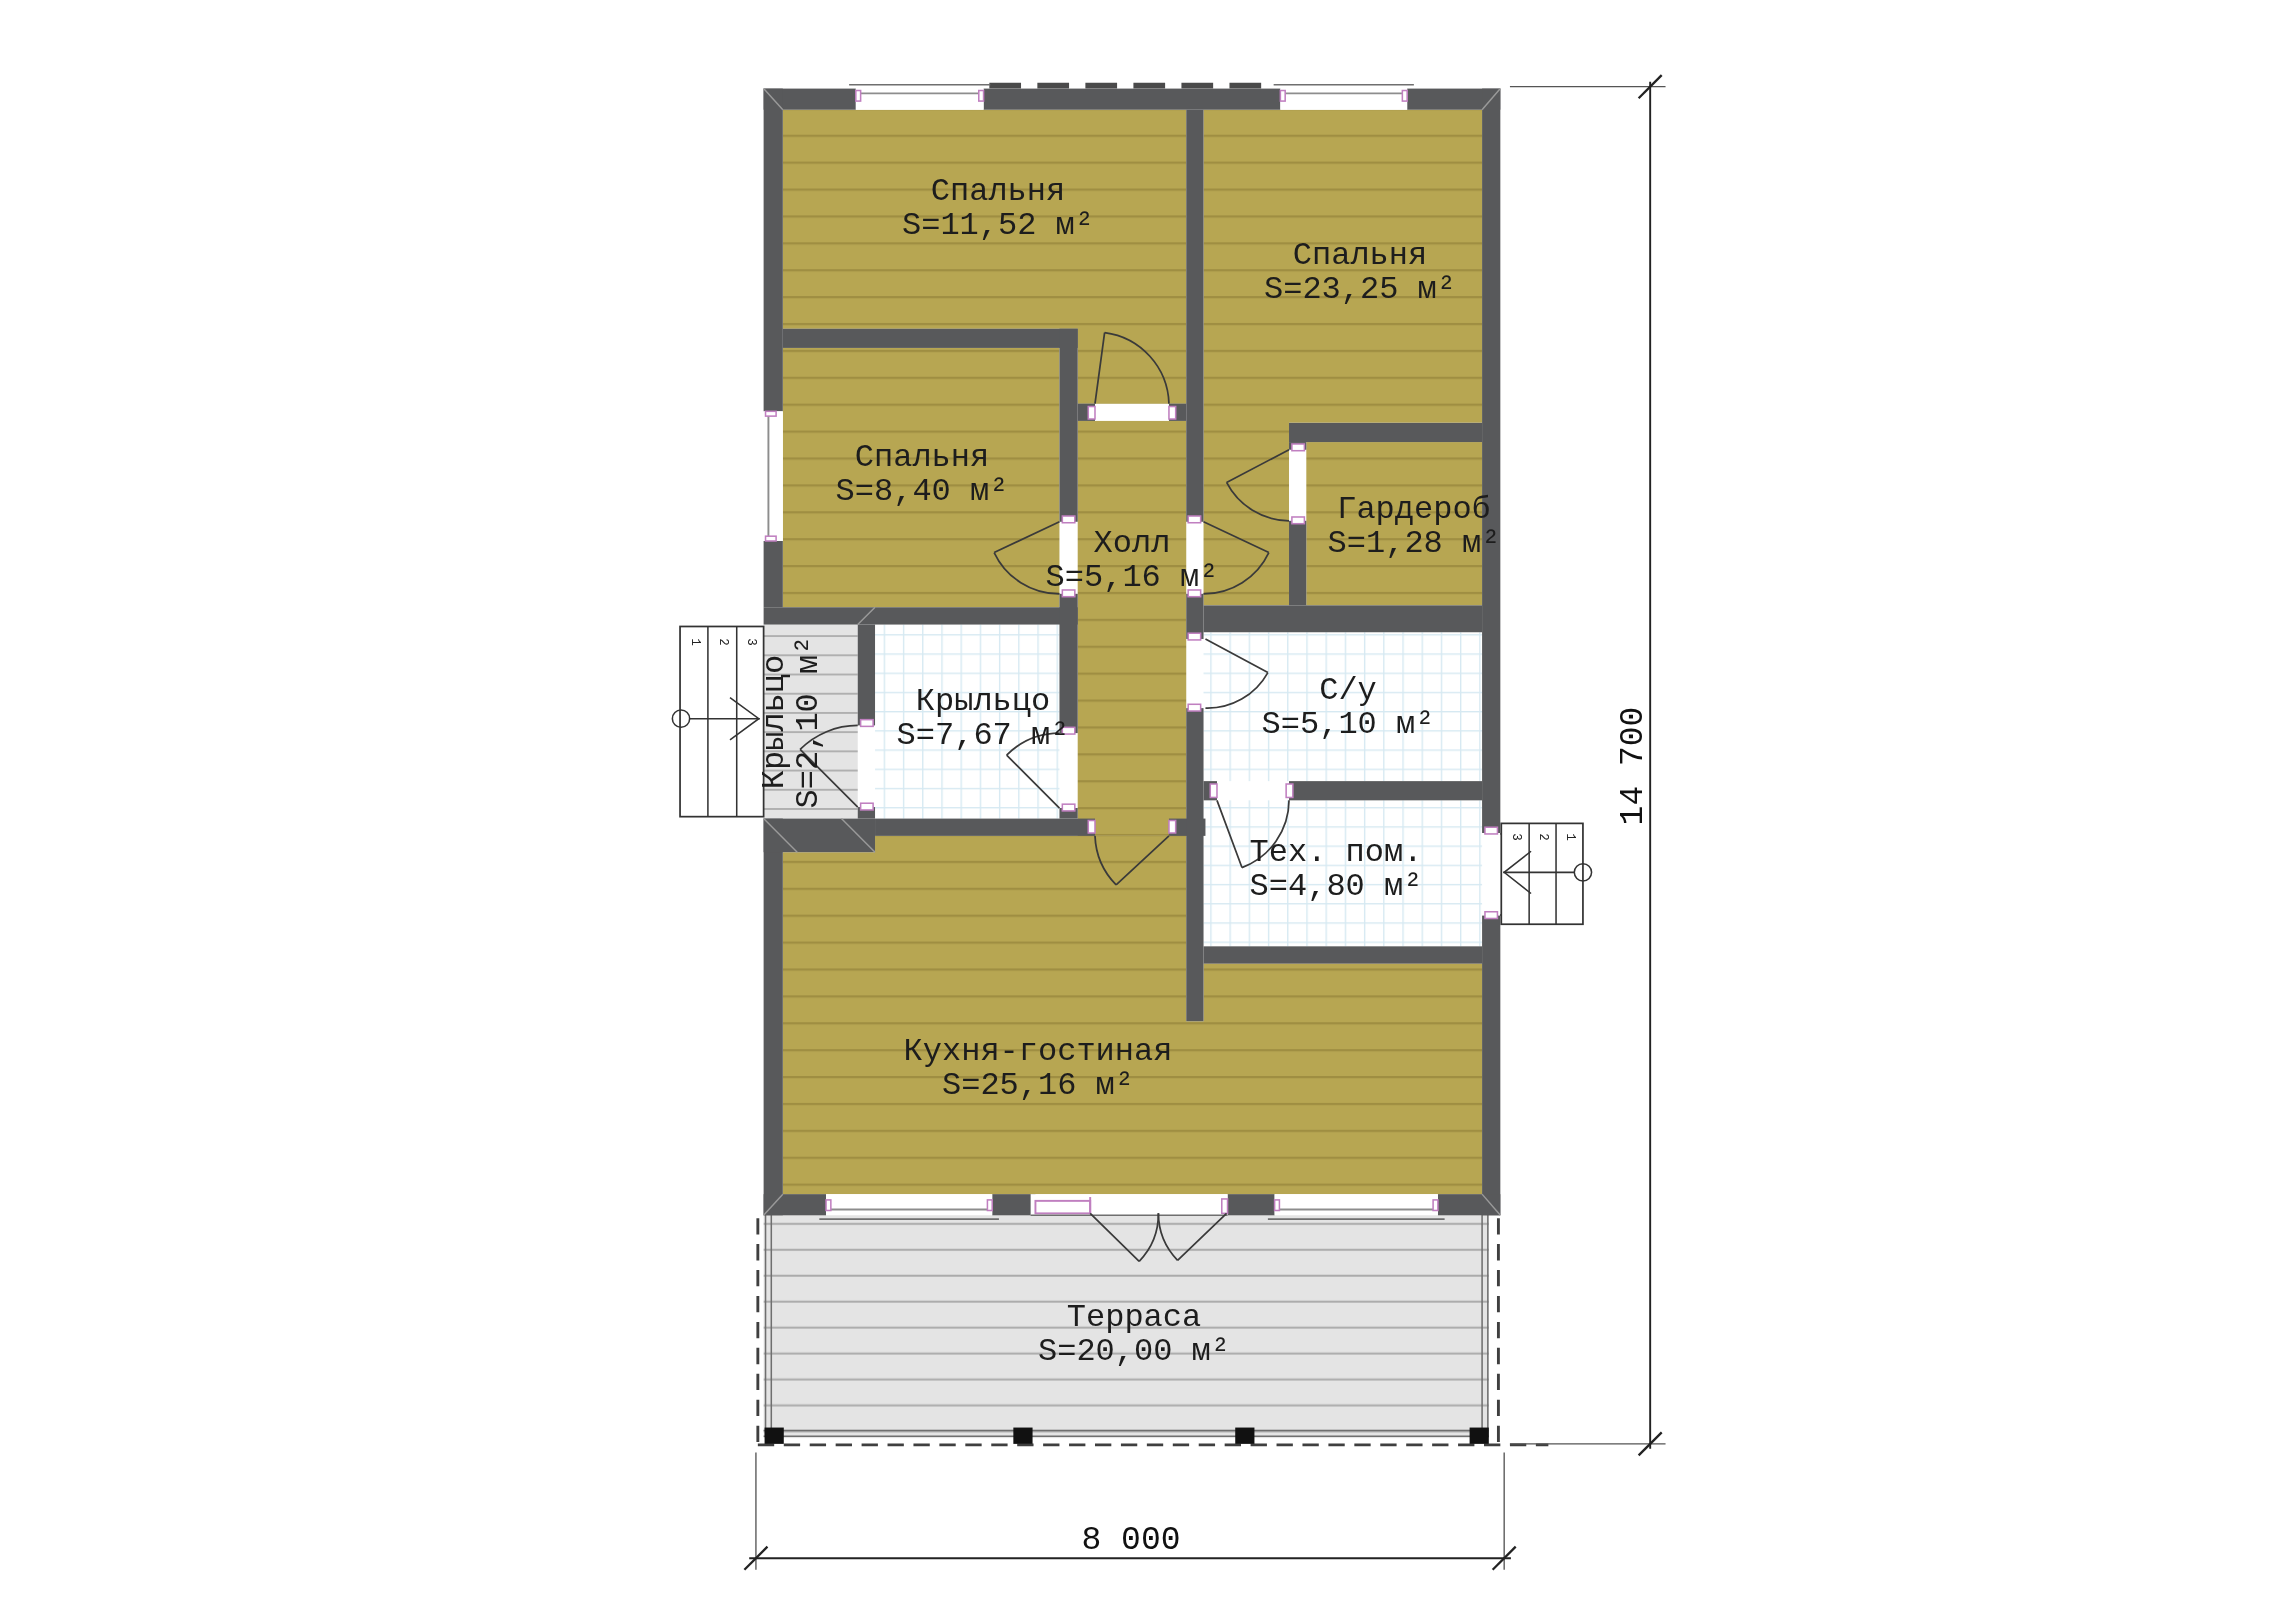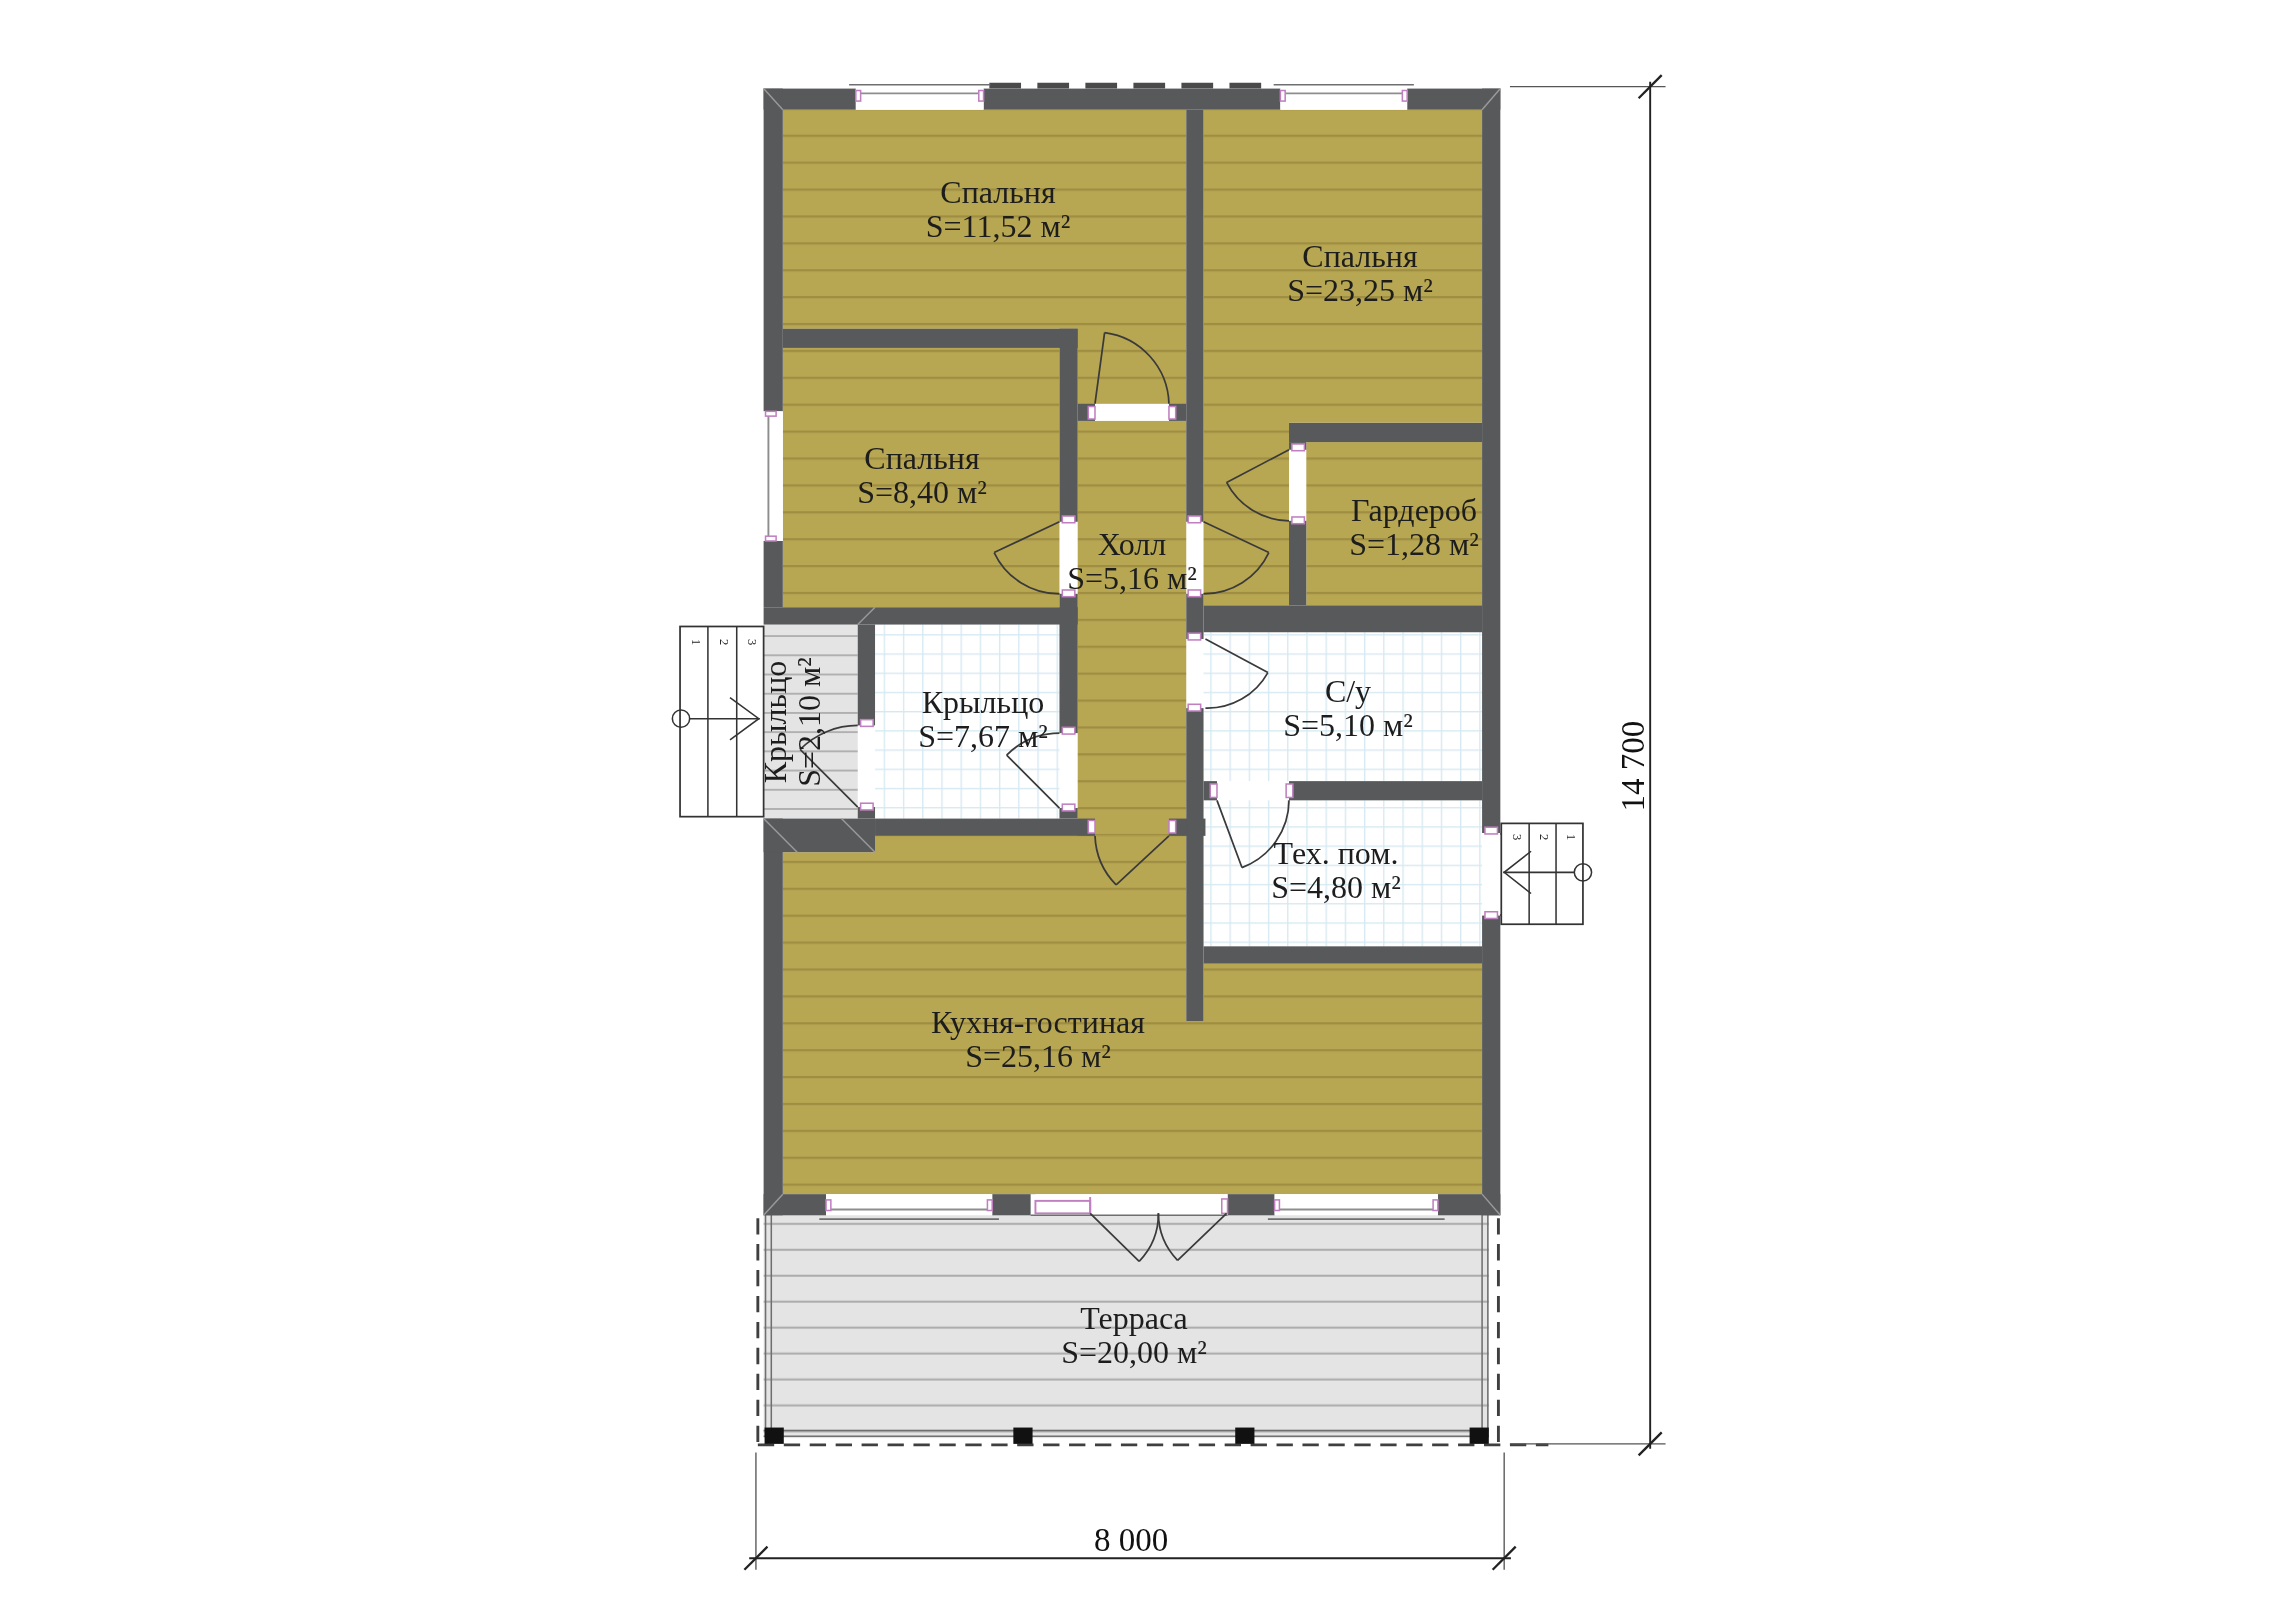--- a/index.html
+++ b/index.html
@@ -2,21 +2,21 @@
 <html style="--wall: #58595b; --room-fill: #b7a652; --room-line: #9f8e42; --deck-fill: #e4e4e4; --deck-line: #ababab; --porch-line: #b0b0b0; --tile-line: #d6e9f2; --door-accent: #c07fc0; --ink: #1d1d1d;"><head>
 <meta charset="utf-8">
 <style>
   :root{
     --wall:#58595b; --room-fill:#b7a652; --room-line:#9f8e42;
     --deck-fill:#e4e4e4; --deck-line:#ababab; --porch-line:#b0b0b0;
     --tile-line:#d6e9f2; --door-accent:#c07fc0; --ink:#1d1d1d;
   }
   html,body{margin:0;padding:0;background:#fff;}
   .canvas{position:relative;width:2287px;height:1617px;background:#fff;overflow:hidden;
-          font-family:Liberation Serif, serif;color:var(--ink);border-radius:31px;}
+          font-family:Liberation Mono, monospace;color:var(--ink);border-radius:31px;}
   .canvas svg{position:absolute;left:0;top:0;}
   .wall{fill:var(--wall);}
   .white{fill:#ffffff;}
   .plk{stroke:var(--room-line);stroke-width:2.5;}
   .dkl{stroke:var(--deck-line);stroke-width:2;}
   .pkl{stroke:var(--porch-line);stroke-width:2;}
   .til{stroke:var(--tile-line);stroke-width:1.4;}
   .thin{stroke:#6f6f6f;stroke-width:1.6;fill:none;}
   .frame{stroke:#8d8d8d;stroke-width:2;fill:none;}
   .swing{stroke:#3a3a3a;stroke-width:1.8;fill:none;}
@@ -310,21 +310,21 @@
   <div>S=7,67 м²</div>
 </div>
 <div class="lbl" style="left:1348px;top:708px">
   <div>С/у</div>
   <div>S=5,10 м²</div>
 </div>
 <div class="lbl" style="left:1336px;top:870px">
   <div>Тех. пом.</div>
   <div>S=4,80 м²</div>
 </div>
-<div class="lbl" style="left:1038px;top:1039px">
+<div class="lbl" style="left:1038px;top:1069px">
   <div>Кухня-гостиная</div>
   <div>S=25,16 м²</div>
 </div>
 <div class="lbl" style="left:1134px;top:1335px">
   <div>Терраса</div>
   <div>S=20,00 м²</div>
 </div>
 <div class="lbl rot" style="left:792px;top:722px">
   <div>Крыльцо</div>
   <div>S=2,10 м²</div>

